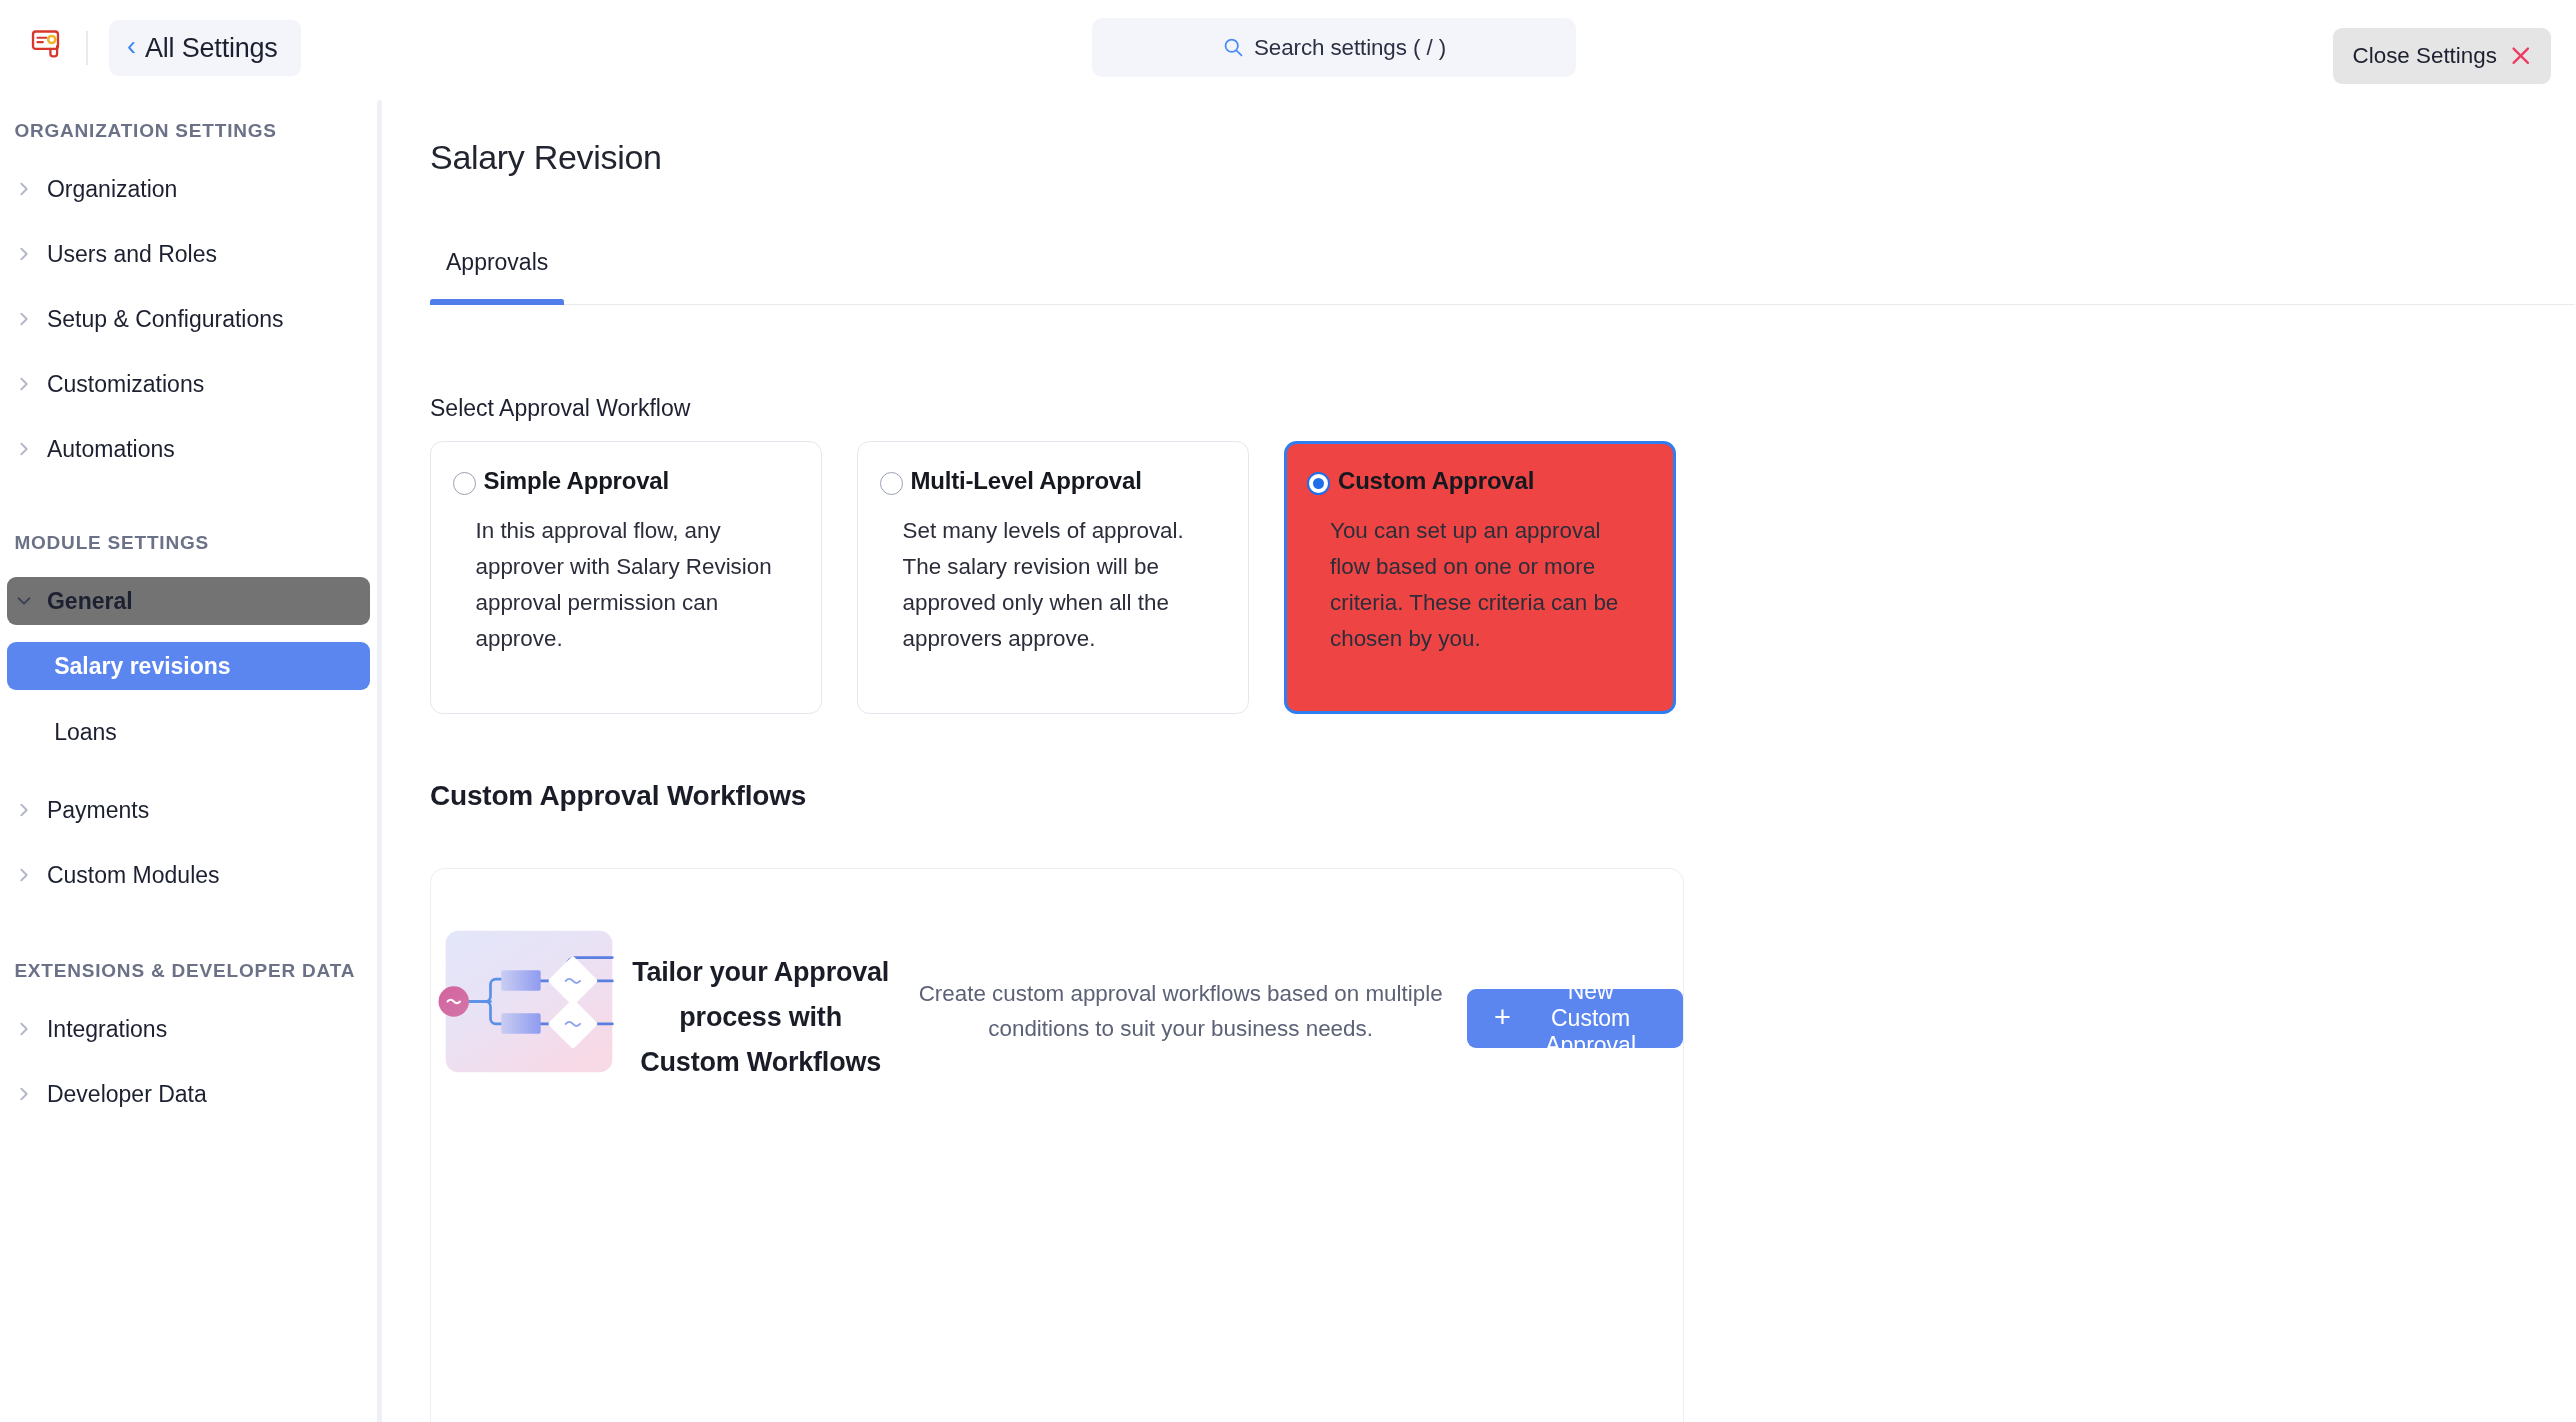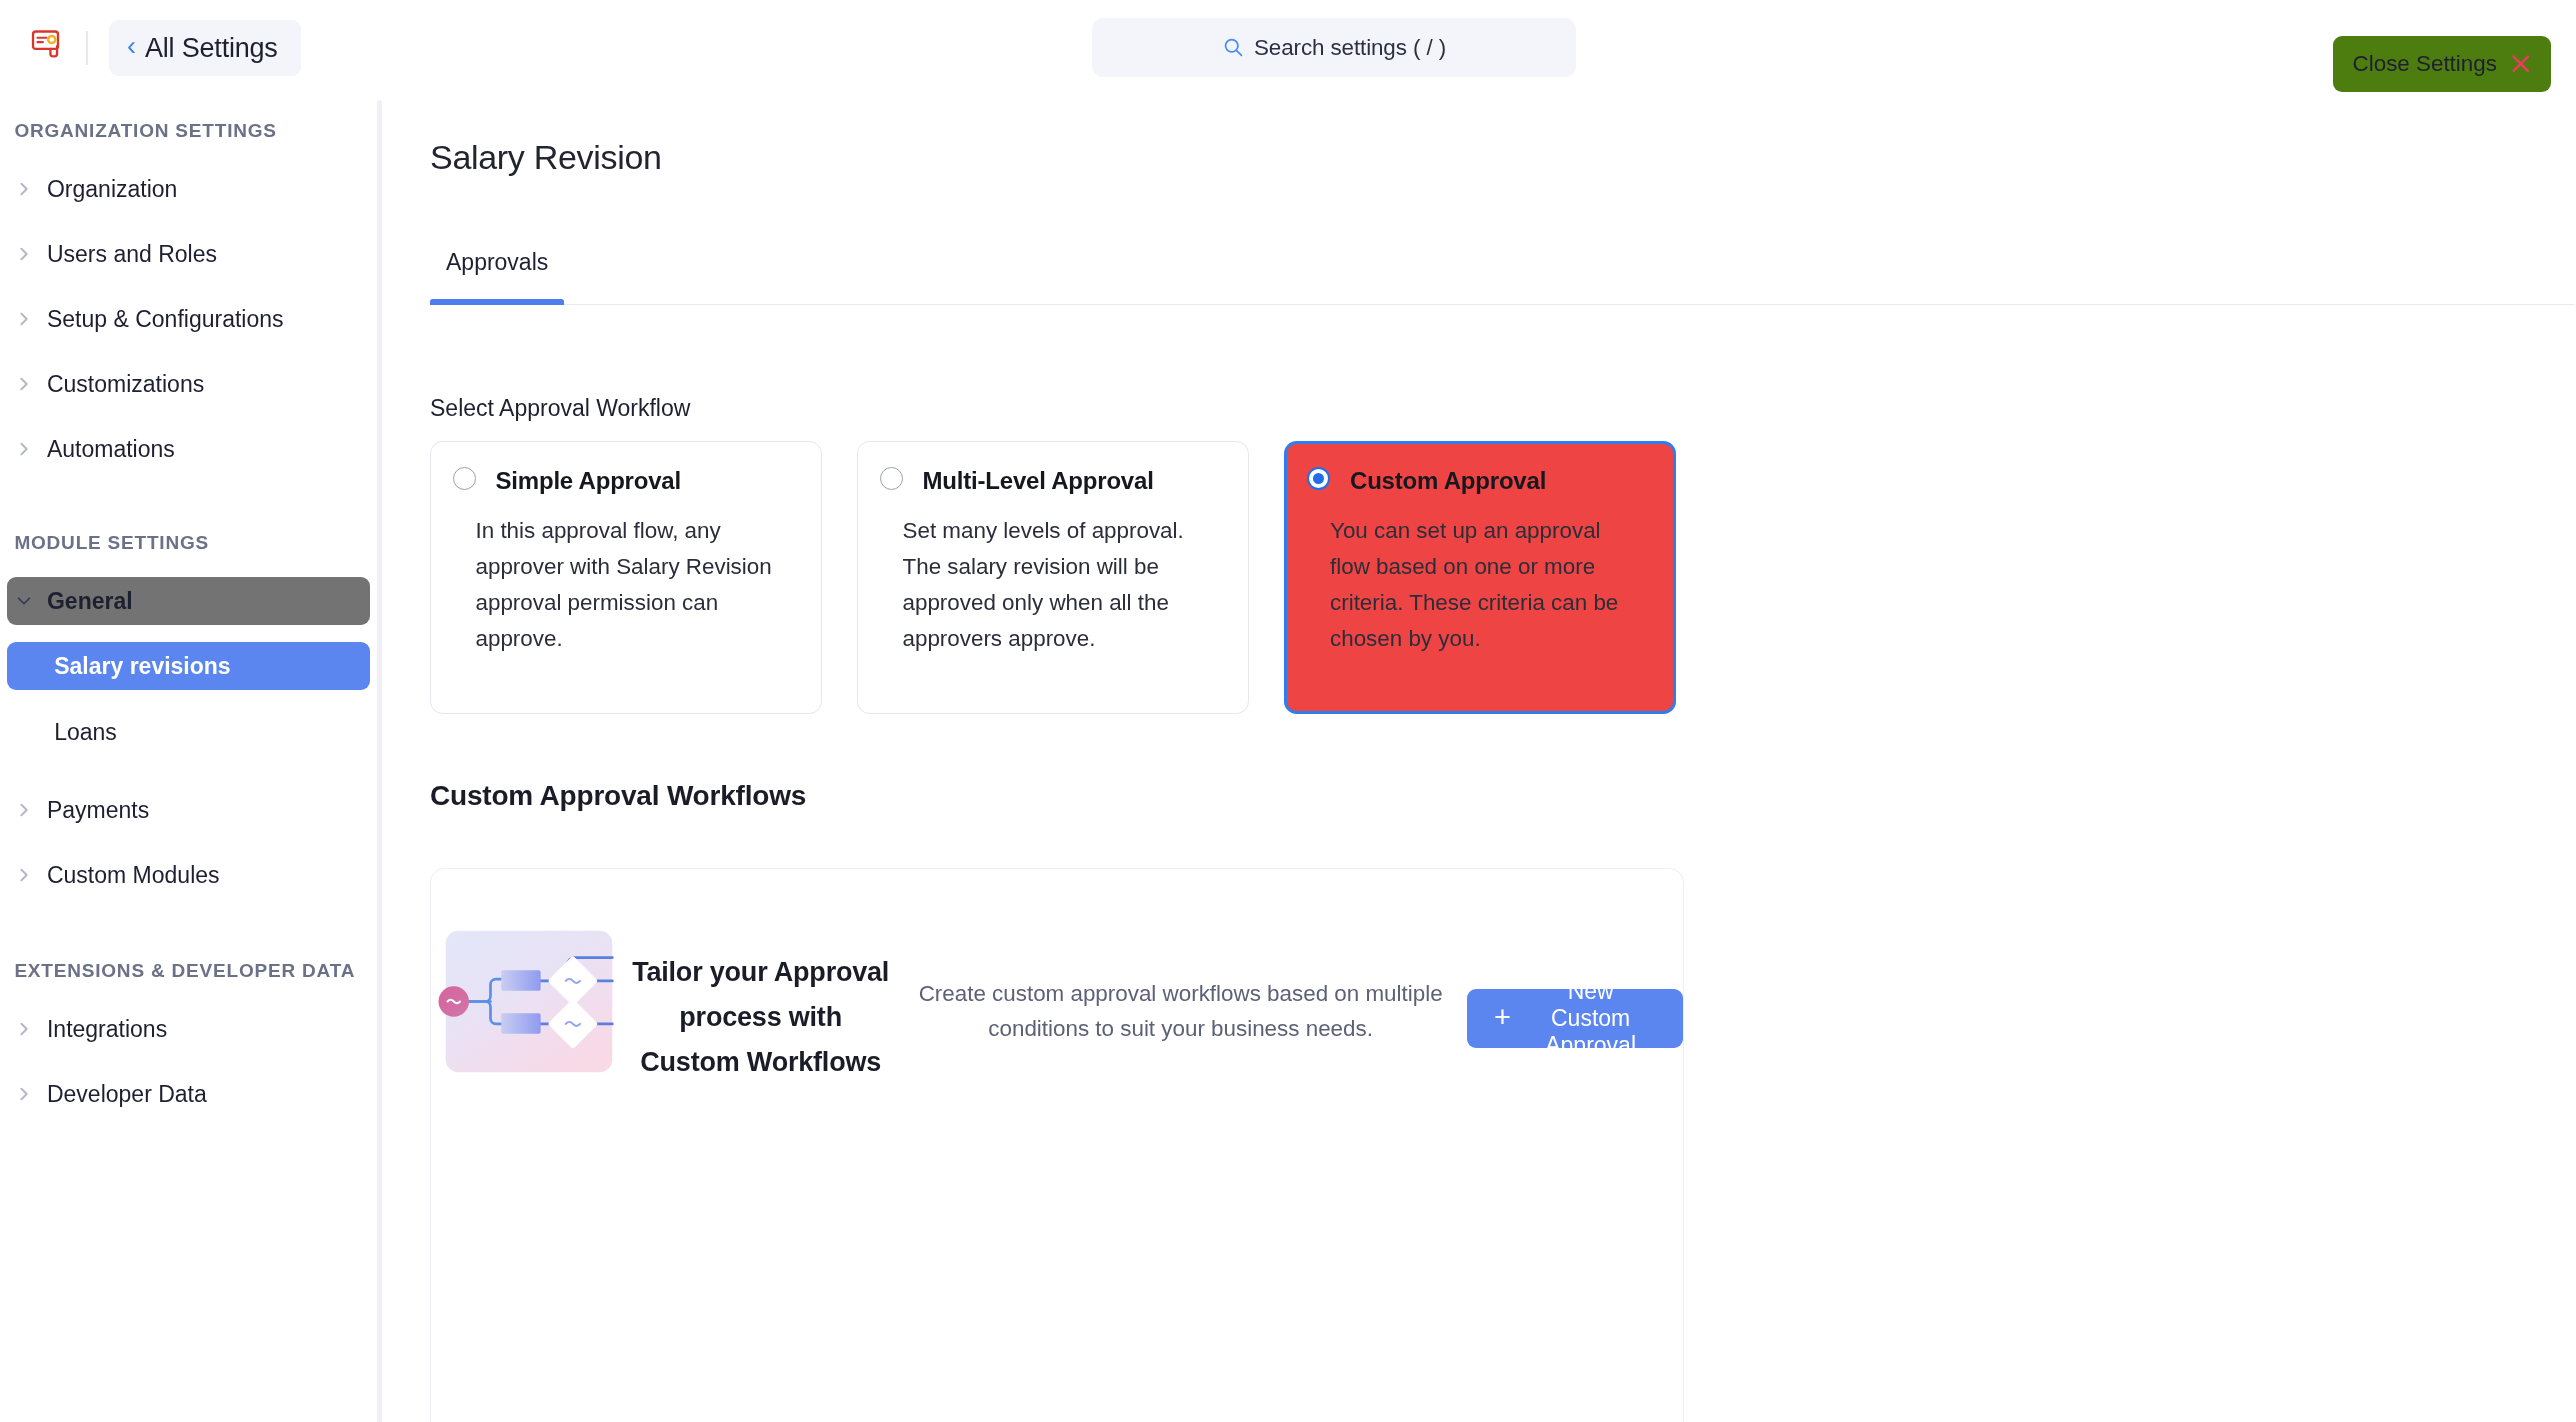--- a/index.html
+++ b/index.html
@@ -51,23 +51,23 @@
     position: absolute; left: 1092px; top: 18px;
     width: 484px; height: 59px;
     background: #f4f5fa; border-radius: 10.8px;
     display: flex; align-items: center; justify-content: center; gap: 9px;
     cursor: text;
   }
   .searchbar .search-ico { width: 23px; height: 23px; display:block; }
   .searchbar .sq { font-size: 22.4px; color: #2c3043; letter-spacing: -0.1px; }
 
   .close-settings {
-    position: absolute; right: 25px; top: 36px;
+    position: absolute; right: 25px; top: 28px;
     height: 56px; padding: 0 20px;
-    background: #4d7c0f; border-radius: 9px;
+    background: #e5e5e5; border-radius: 9px;
     display: flex; align-items: center; gap: 12.6px;
     cursor: pointer; border: none;
   }
   .close-settings .lbl { font-size: 22.4px; color: #1d2030; }
   .close-settings .x-ico { width: 21.5px; height: 21.5px; display: block; }
 
   
   .sidebar {
     position: absolute; left: 0; top: 95px;
     width: 377px; height: 1327px;
@@ -152,21 +152,21 @@
     width: 392px; height: 273px;
     border: 1.8px solid #e6e7ee; border-radius: 12.6px;
     background: #ffffff;
     padding: 25px 27px 0 21.5px;
     cursor: pointer;
   }
   .wf-card.selected {
     border: 3.6px solid #2f7ef0; background: #ef4444;
     padding: 23px 40px 0 20px;
   }
-  .wf-head { display: flex; align-items: flex-start; gap: 20px; }
+  .wf-head { display: flex; align-items: flex-end; gap: 8px; }
   .radio {
     width: 23px; height: 23px; flex: 0 0 23px;
     border: 1.8px solid #9aa0b2; border-radius: 50%;
     background: #ffffff; position: relative;
   }
   .radio.on { border: 2.7px solid #1f6fe8; }
   .radio.on::after {
     content: ""; position: absolute; left: 50%; top: 50%;
     width: 11.7px; height: 11.7px; margin: -5.8px 0 0 -5.8px;
     border-radius: 50%; background: #1f6fe8;

